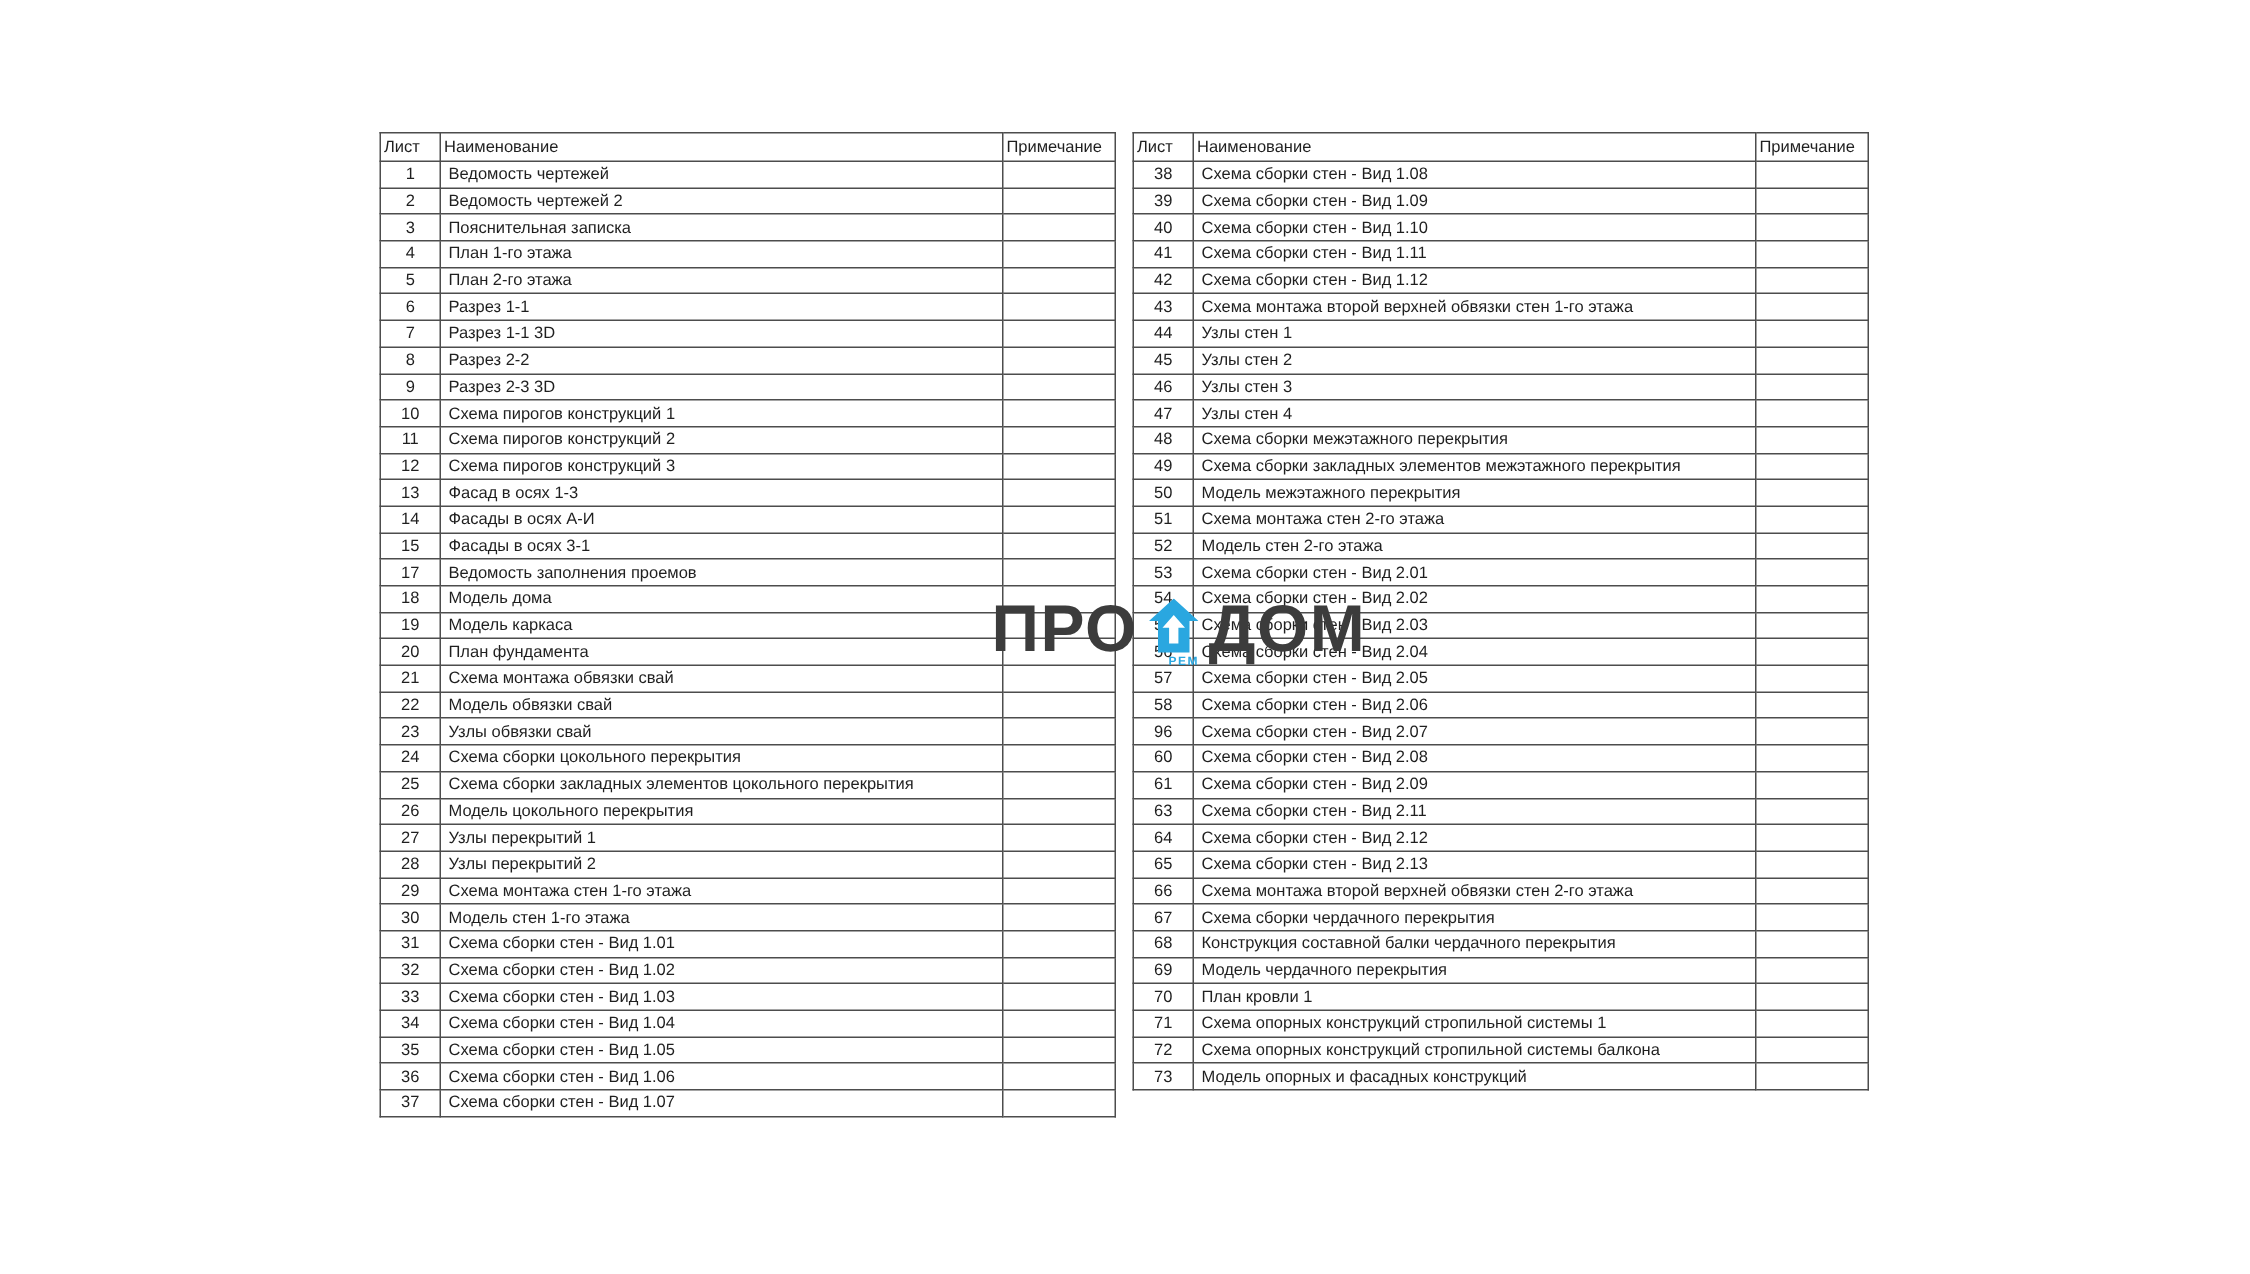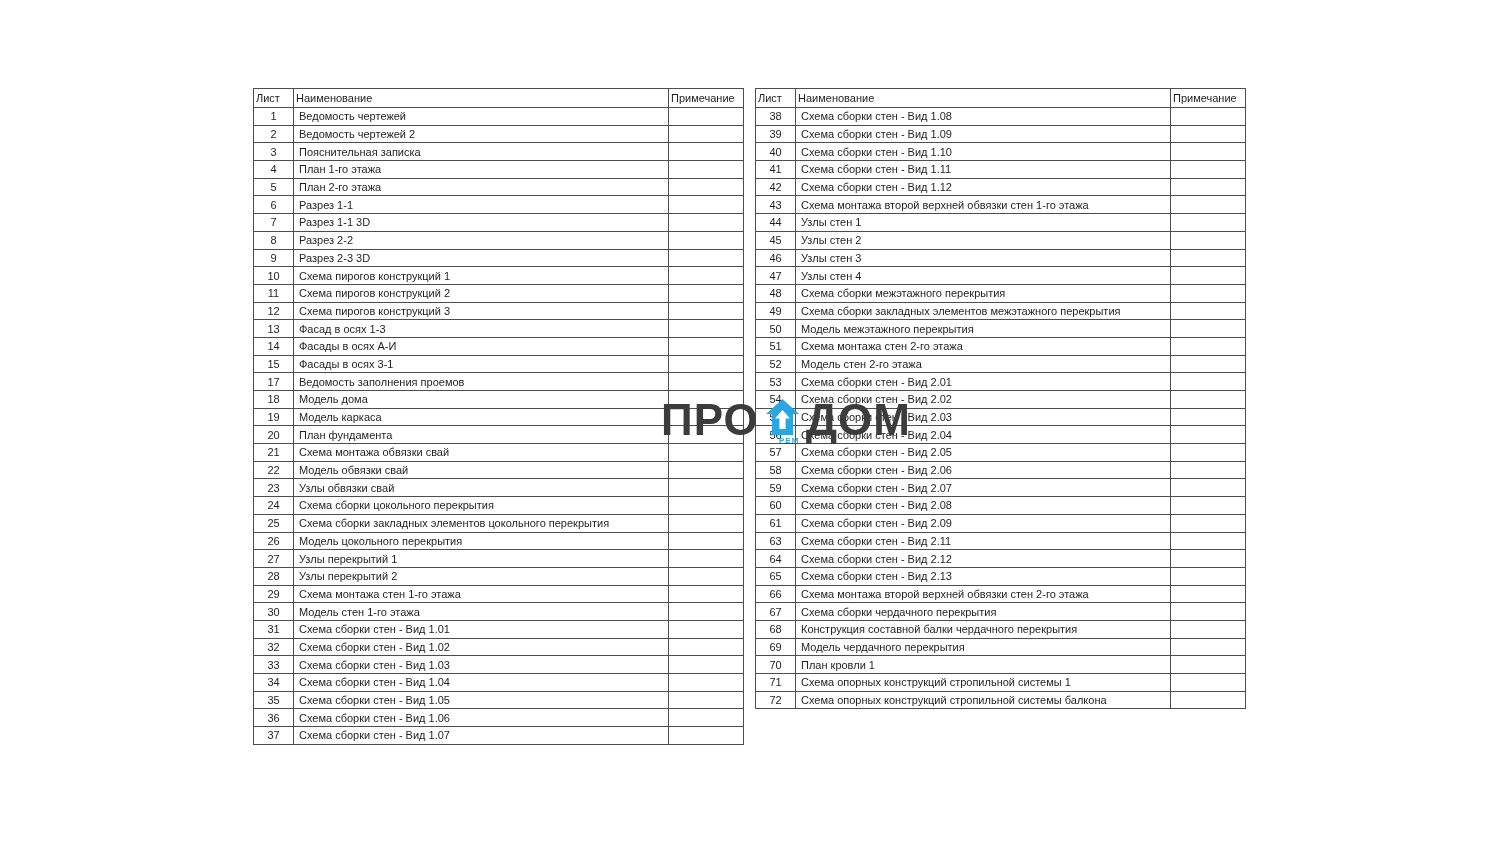--- a/index.html
+++ b/index.html
@@ -402,21 +402,21 @@
           <td class="td-sheet">57</td>
           <td class="td-name">Схема сборки стен - Вид 2.05</td>
           <td class="td-note"></td>
         </tr>
         <tr>
           <td class="td-sheet">58</td>
           <td class="td-name">Схема сборки стен - Вид 2.06</td>
           <td class="td-note"></td>
         </tr>
         <tr>
-          <td class="td-sheet">59</td>
+          <td class="td-sheet">96</td>
           <td class="td-name">Схема сборки стен - Вид 2.07</td>
           <td class="td-note"></td>
         </tr>
         <tr>
           <td class="td-sheet">60</td>
           <td class="td-name">Схема сборки стен - Вид 2.08</td>
           <td class="td-note"></td>
         </tr>
         <tr>
           <td class="td-sheet">61</td>
@@ -464,20 +464,25 @@
           <td class="td-note"></td>
         </tr>
         <tr>
           <td class="td-sheet">71</td>
           <td class="td-name">Схема опорных конструкций стропильной системы 1</td>
           <td class="td-note"></td>
         </tr>
         <tr>
           <td class="td-sheet">72</td>
           <td class="td-name">Схема опорных конструкций стропильной системы балкона</td>
+          <td class="td-note"></td>
+        </tr>
+        <tr>
+          <td class="td-sheet">73</td>
+          <td class="td-name">Модель опорных и фасадных конструкций</td>
           <td class="td-note"></td>
         </tr>
       </tbody>
   </table>
 
   <div class="watermark">
     <span class="wm-text">ПРО</span>
     <span class="wm-house">
       <svg width="33" height="38" viewBox="0 0 33 38" xmlns="http://www.w3.org/2000/svg">
         <path d="M16.5 0 L33 15 L27 15 L27 36 L6 36 L6 15 L0 15 Z" fill="#2aa7e0"></path>

